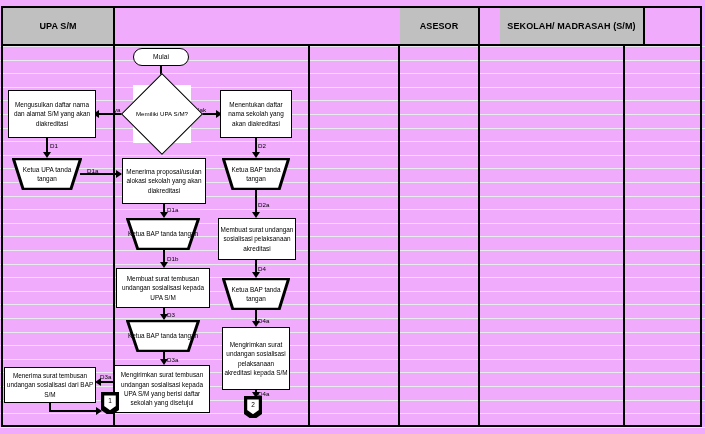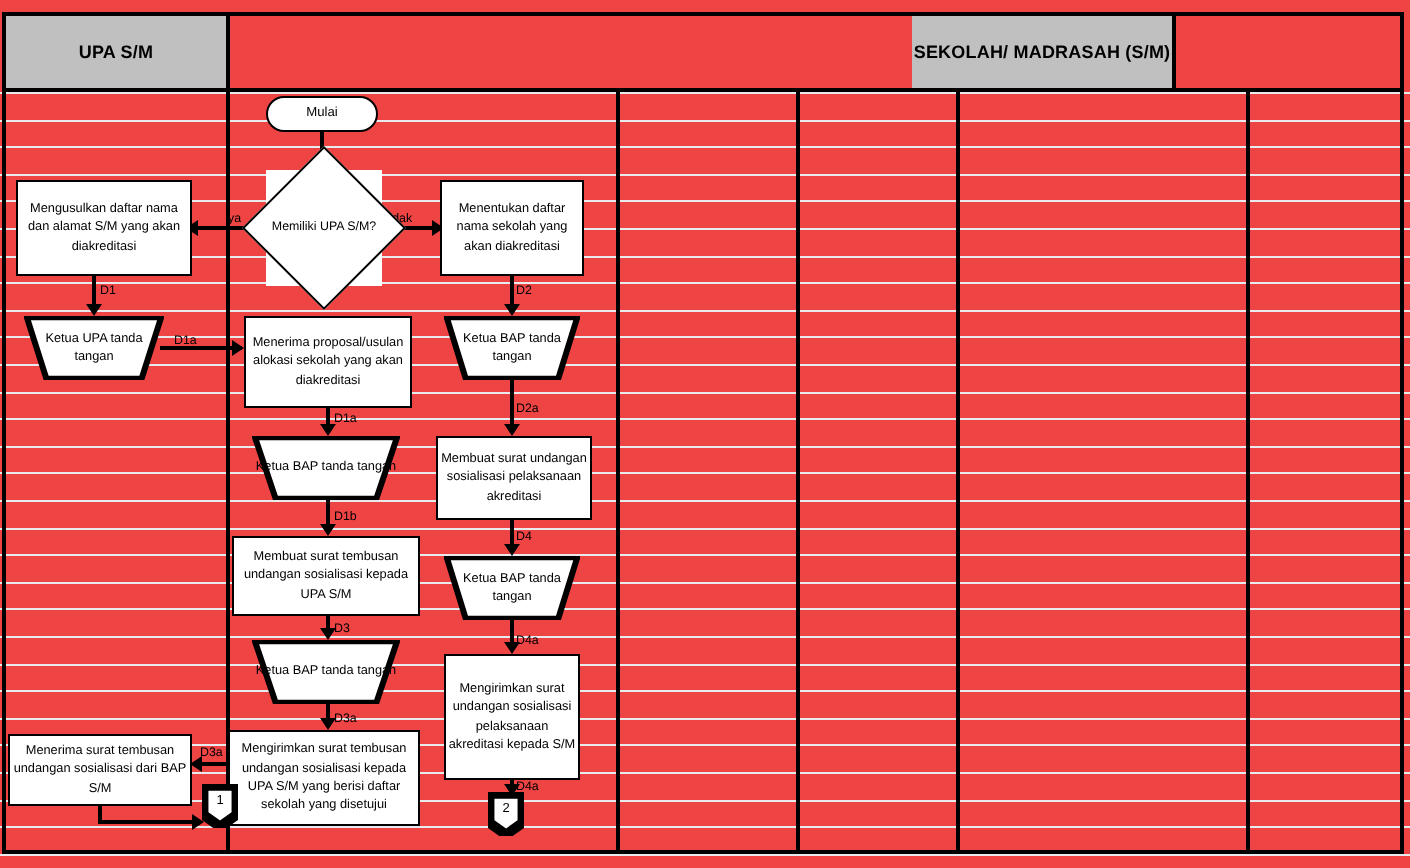--- a/index.html
+++ b/index.html
@@ -1,17 +1,17 @@
 <!DOCTYPE html>
 <html><head>
 <meta charset="utf-8">
 <style>
   html,body{margin:0;padding:0;background:#fff;}
   body{font-family:"Liberation Sans", sans-serif;}
-  #page{position:relative;width:705px;height:434px;overflow:hidden;background:#ef4444;}
+  #page{position:relative;width:705px;height:434px;overflow:hidden;background:#f0abfc;}
 
   
   .gridline{position:absolute;left:0;width:705px;height:1px;background:#e9eaee;}
 
   
   .frame{position:absolute;left:1px;top:6px;width:701px;height:421px;border:2px solid #000;box-sizing:border-box;}
 
   
   .hdr{position:absolute;top:8px;height:36px;box-sizing:border-box;border-right:2px solid #000;
        background:#c0c0c0;display:flex;align-items:center;justify-content:center;text-align:center;
@@ -81,21 +81,24 @@
       <div class="gridline" style="top: 399.6px;"></div>
       <div class="gridline" style="top: 413.2px;"></div>
       <div class="gridline" style="top: 426.8px;"></div>
     </div>
 
   <div class="frame"></div>
 
   <div class="hdr" style="left:3px;width:112px;">
       <span>UPA S/M</span>
     </div>
-  <div class="hdr" style="left:456px;width:132px;">
+  <div class="hdr" style="left:400px;width:80px;">
+      <span>ASESOR</span>
+    </div>
+  <div class="hdr" style="left:500px;width:145px;">
       <span>SEKOLAH/ MADRASAH (S/M)</span>
     </div>
   <div class="hdr-under"></div>
 
   <div class="lane" style="left:113px;"></div>
   <div class="lane" style="left:308px;"></div>
   <div class="lane" style="left:398px;"></div>
   <div class="lane" style="left:478px;"></div>
   <div class="lane" style="left:623px;"></div>
 

